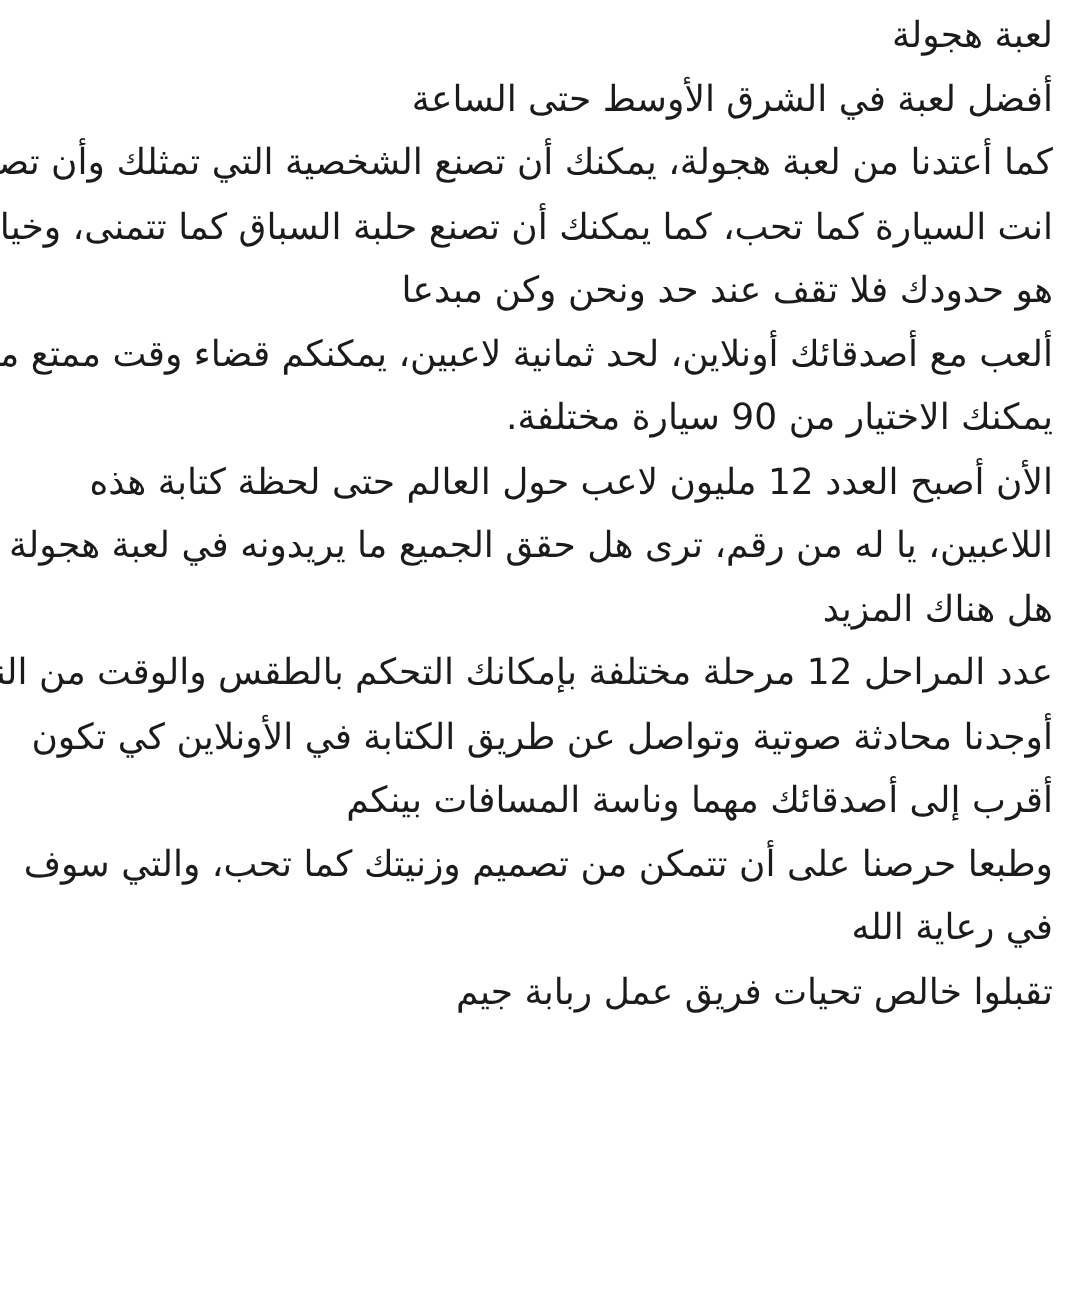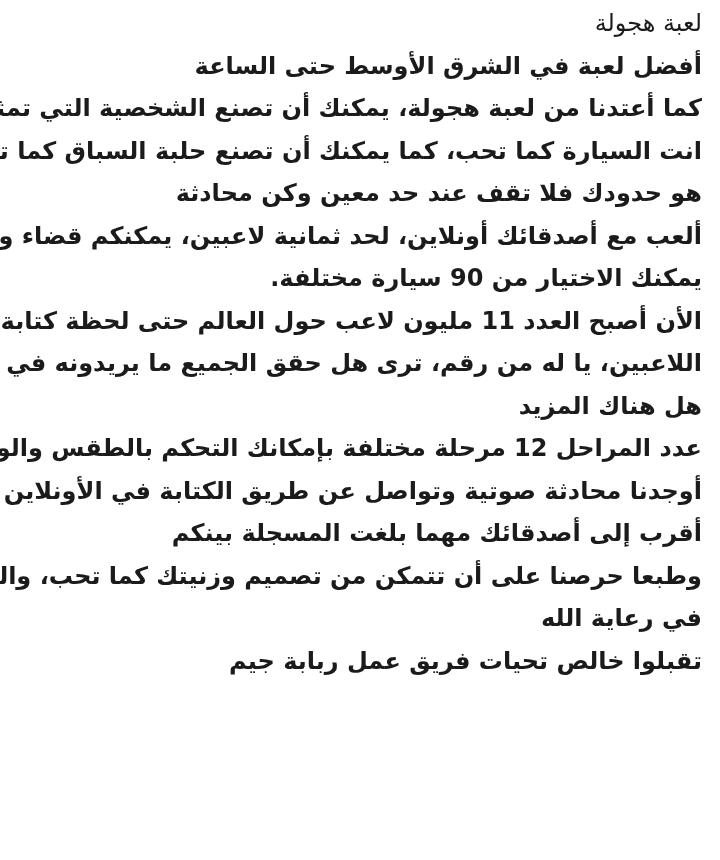--- a/index.html
+++ b/index.html
@@ -19,39 +19,39 @@
     text-align: right;
     font-family: "DejaVu Sans", "Liberation Sans", sans-serif;
     color: #1b1b1b;
     background: #ffffff;
   }
   .line {
     font-size: 24px;
     line-height: 42.5px;
     white-space: nowrap;
     letter-spacing: 0;
-    font-weight: 700;
+    font-weight: 400;
   }
   .title-line {
     font-weight: 400;
   }
 </style>
 </head>
 <body>
 
 <div class="page">
   <div class="line title-line">لعبة هجولة</div>
   <div class="line">أفضل لعبة في الشرق الأوسط حتى الساعة</div>
   <div class="line">كما أعتدنا من لعبة هجولة، يمكنك أن تصنع الشخصية التي تمثلك وأن تصمم</div>
   <div class="line">انت السيارة كما تحب، كما يمكنك أن تصنع حلبة السباق كما تتمنى، وخيالك</div>
-  <div class="line">هو حدودك فلا تقف عند حد معين وكن محادثة</div>
+  <div class="line">هو حدودك فلا تقف عند حد ونحن وكن مبدعا</div>
   <div class="line">ألعب مع أصدقائك أونلاين، لحد ثمانية لاعبين، يمكنكم قضاء وقت ممتع معا</div>
   <div class="line">يمكنك الاختيار من 90 سيارة مختلفة.</div>
-  <div class="line">الأن أصبح العدد 11 مليون لاعب حول العالم حتى لحظة كتابة هذه</div>
+  <div class="line">الأن أصبح العدد 12 مليون لاعب حول العالم حتى لحظة كتابة هذه</div>
   <div class="line">اللاعبين، يا له من رقم، ترى هل حقق الجميع ما يريدونه في لعبة هجولة أم</div>
   <div class="line">هل هناك المزيد</div>
   <div class="line">عدد المراحل 12 مرحلة مختلفة بإمكانك التحكم بالطقس والوقت من النهار</div>
   <div class="line">أوجدنا محادثة صوتية وتواصل عن طريق الكتابة في الأونلاين كي تكون</div>
-  <div class="line">أقرب إلى أصدقائك مهما بلغت المسجلة بينكم</div>
+  <div class="line">أقرب إلى أصدقائك مهما وناسة المسافات بينكم</div>
   <div class="line">وطبعا حرصنا على أن تتمكن من تصميم وزنيتك كما تحب، والتي سوف</div>
   <div class="line">في رعاية الله</div>
   <div class="line">تقبلوا خالص تحيات فريق عمل ربابة جيم</div>
 </div>
 
 </body></html>

